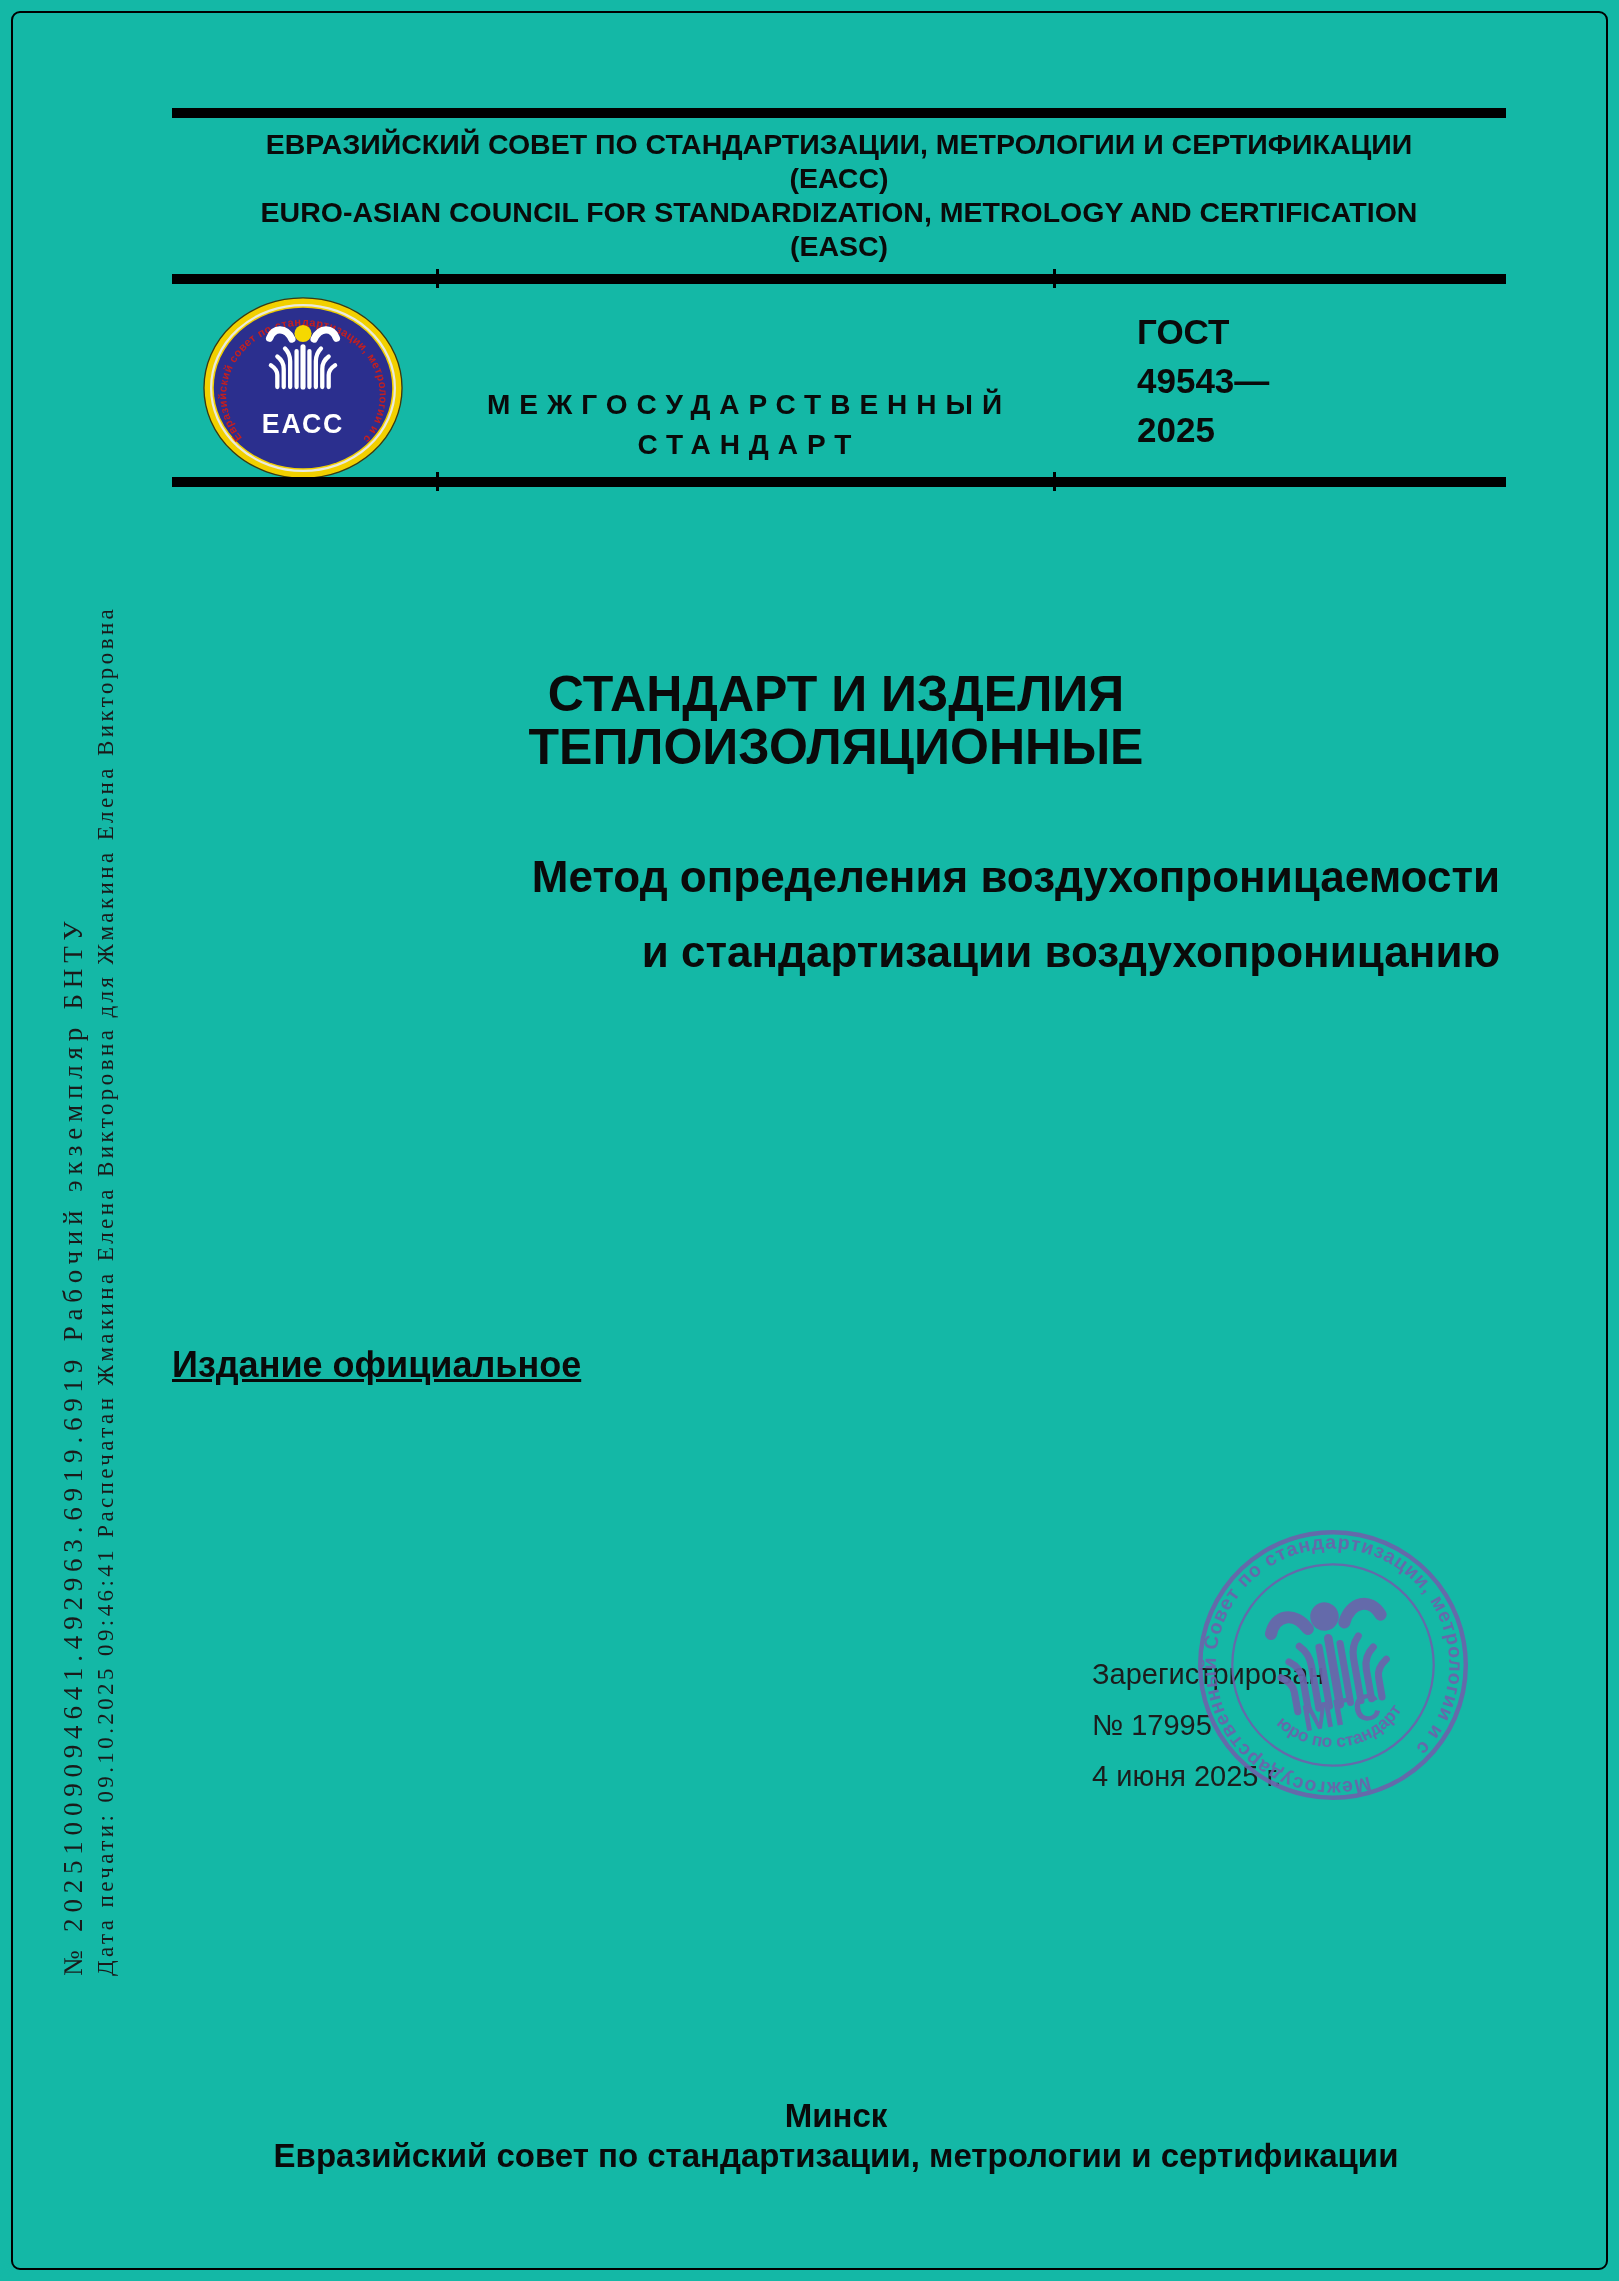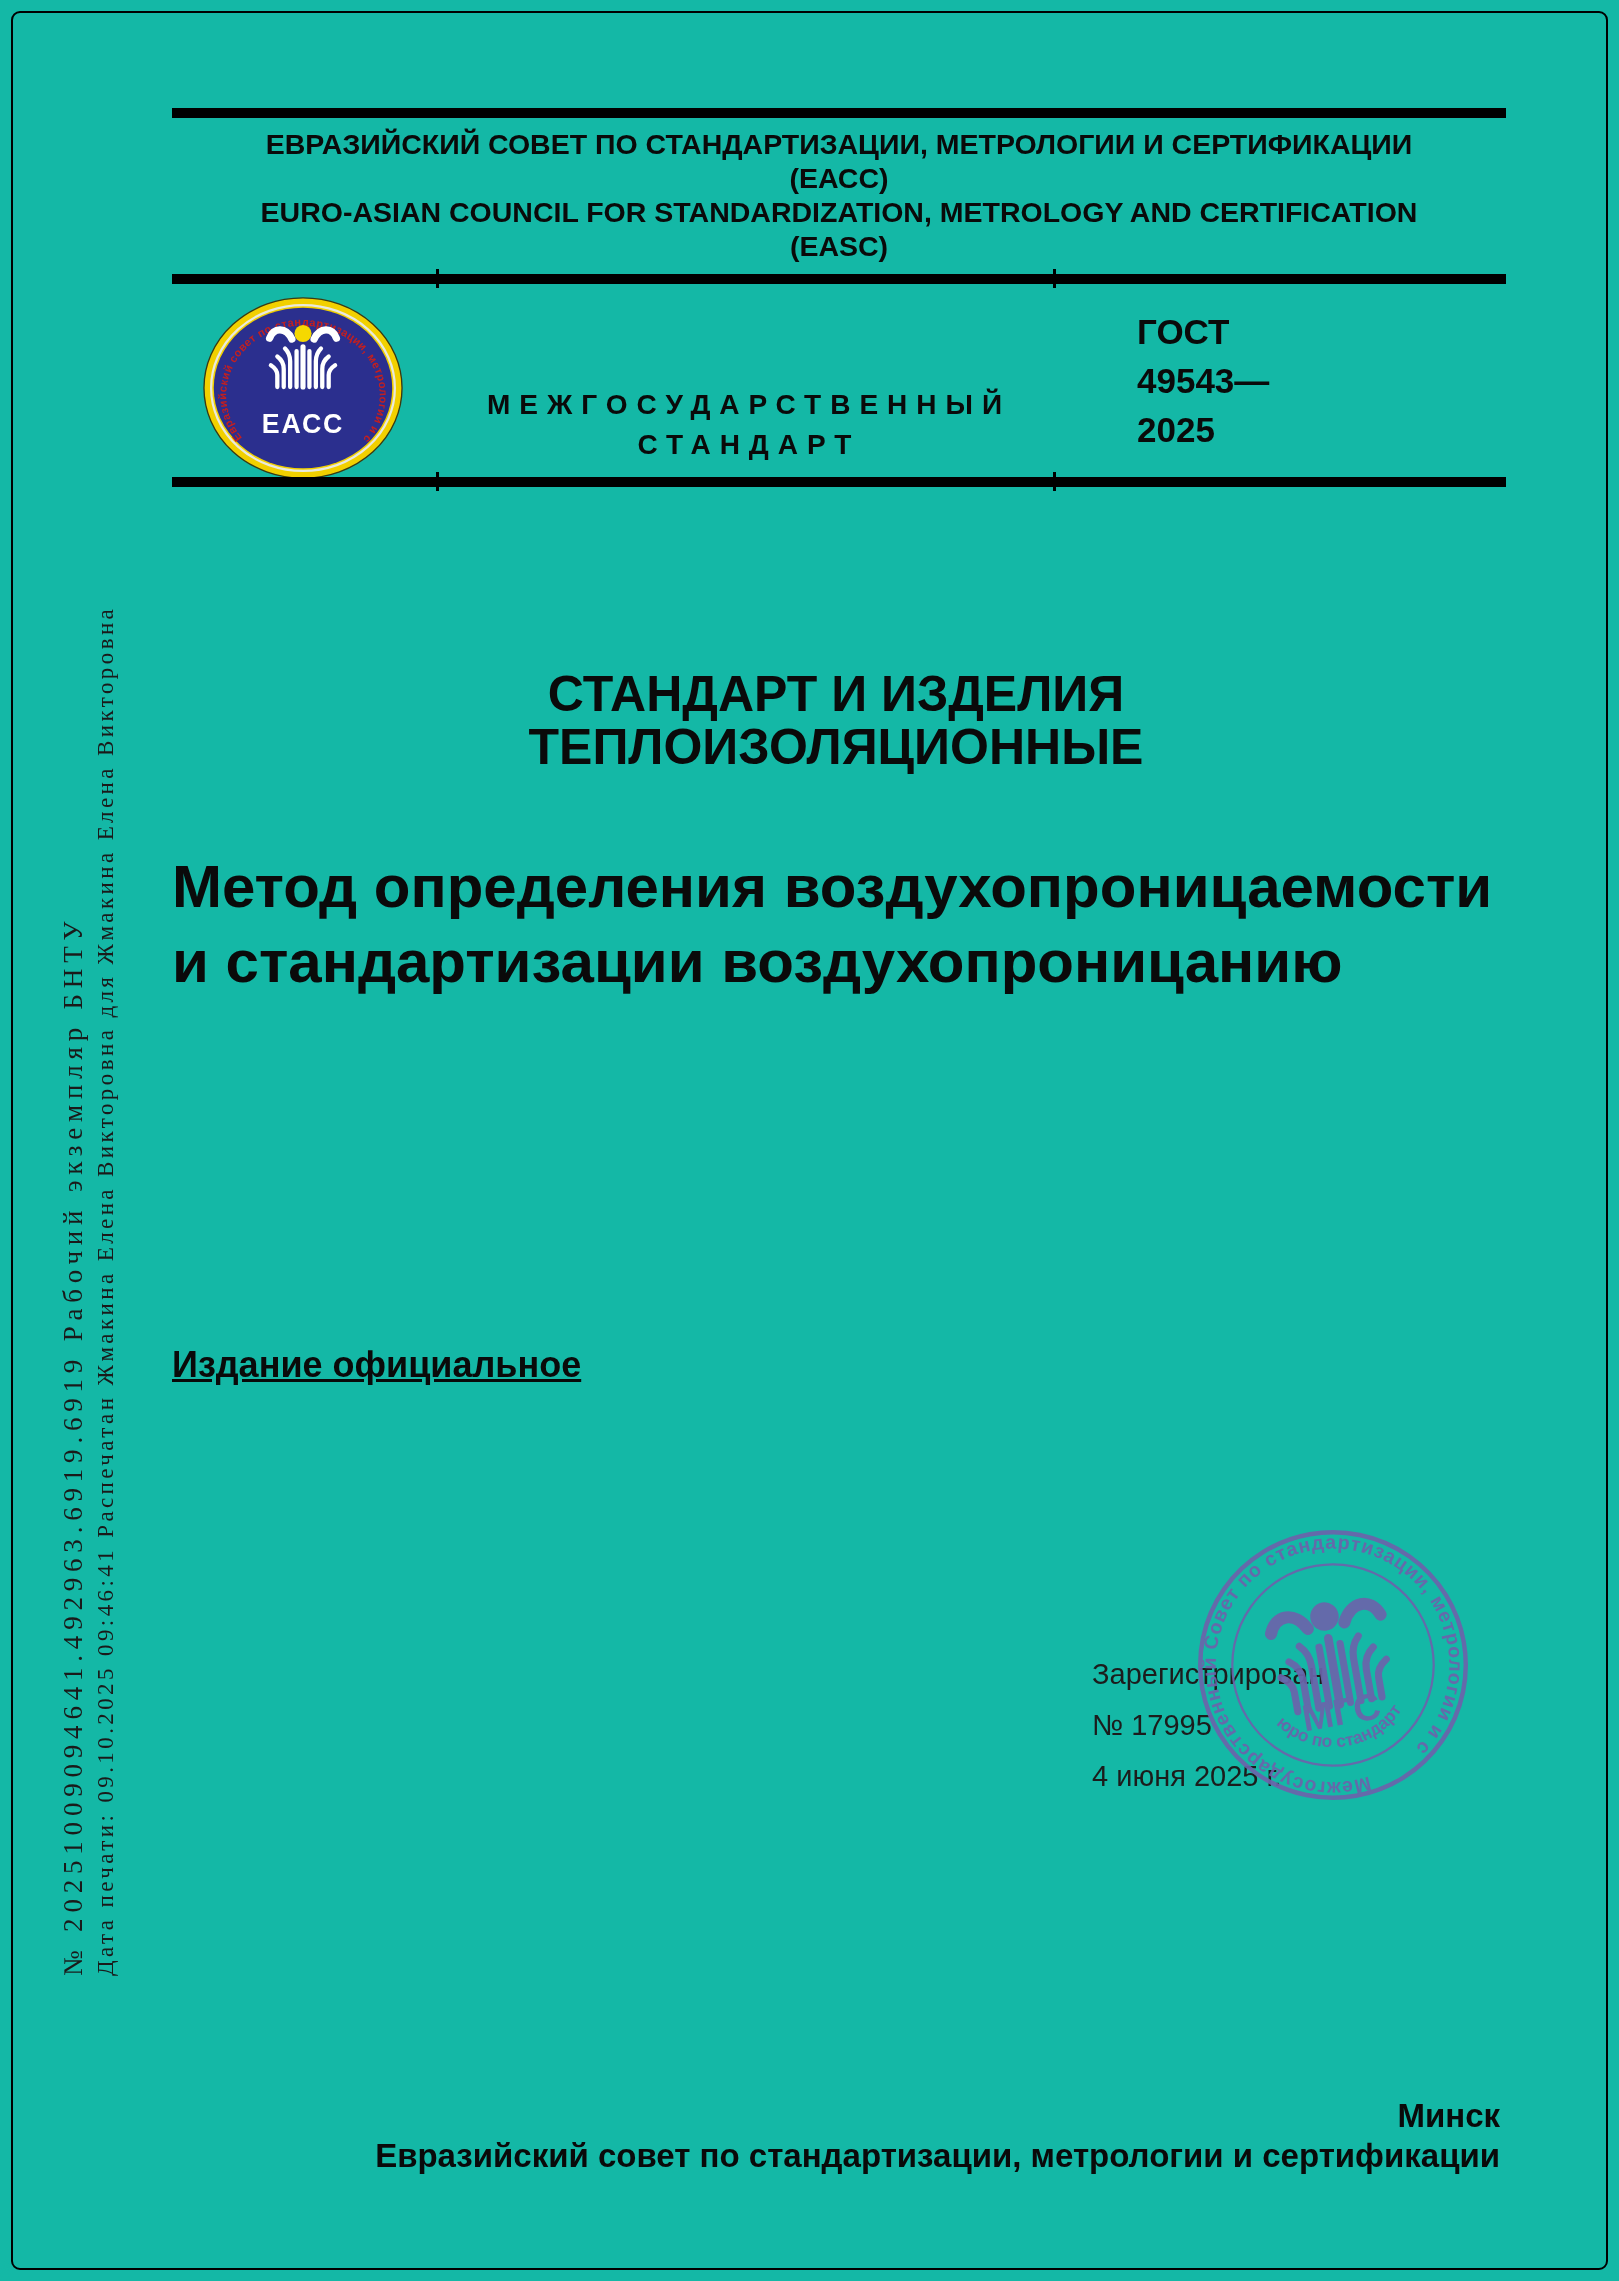--- a/index.html
+++ b/index.html
@@ -14,35 +14,35 @@
   .tick{position:absolute;width:2.7px;height:18.7px;background:#000;}
   .header-block{position:absolute;left:172px;top:127px;width:1334px;text-align:center;
                 font-weight:bold;font-size:28.5px;line-height:34px;}
   .logo{position:absolute;left:203px;top:297px;width:200px;height:182px;}
   .type-block{position:absolute;left:437px;top:340px;width:624px;text-align:center;
               font-weight:bold;font-size:28px;line-height:40px;letter-spacing:9px;margin-top:45px;}
   .code-block{position:absolute;left:1137px;top:307px;font-weight:bold;font-size:35px;
               line-height:49px;text-align:left;}
   .title-block{position:absolute;left:172px;top:668px;width:1328px;text-align:center;
                font-weight:bold;font-size:50px;line-height:53px;}
-  .subtitle-line{position:absolute;left:172px;width:1328px;text-align:left;
-                 font-weight:bold;font-size:60px;}
+  .subtitle-line{position:absolute;left:172px;width:1328px;text-align:right;
+                 font-weight:bold;font-size:44px;}
   .subtitle1{top:852px;}
   .subtitle2{top:927px;}
   .edition{position:absolute;left:172px;top:1344px;width:1328px;text-align:left;
            font-weight:bold;font-size:36px;text-decoration:underline;}
   .registration{position:absolute;left:1060px;top:1649px;font-size:29px;line-height:51px;
                 font-weight:normal;color:#1c1c1c;margin-left:32px;}
   .stamp{position:absolute;left:1194px;top:1526px;width:278px;height:278px;opacity:.92;}
   .sidebar{position:absolute;left:57px;top:1976px;width:1337px;
            transform:rotate(-90deg);transform-origin:0 0;
            font-family:"Liberation Serif","DejaVu Serif",serif;color:#1a1a1a;}
   .sidebar .l1{font-size:27px;letter-spacing:5.8px;line-height:33px;white-space:nowrap;}
   .sidebar .l2{font-size:23px;letter-spacing:3.4px;line-height:32px;white-space:nowrap;}
-  .footer{position:absolute;left:172px;top:2096px;width:1328px;text-align:right;
+  .footer{position:absolute;left:172px;top:2096px;width:1328px;text-align:center;
           font-weight:bold;font-size:33px;line-height:40px;}
 </style>
 </head>
 <body>
 
 <div class="page">
   <div class="frame"></div>
 
   <div class="bar bar1"></div>
 

